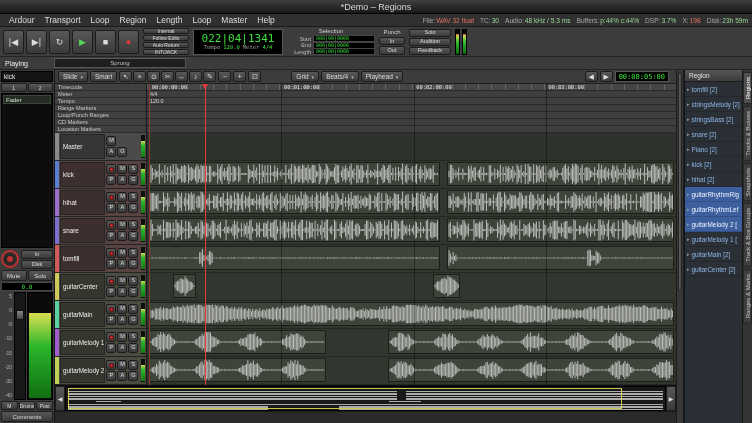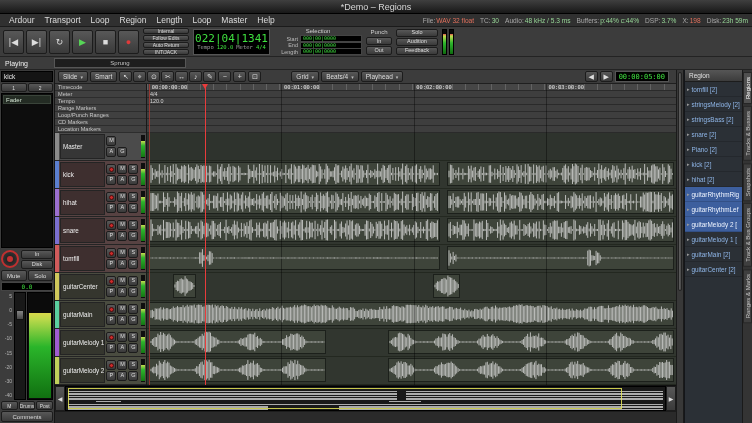--- a/index.html
+++ b/index.html
@@ -15,21 +15,21 @@
 .statusline .lbl{color:#a8a8a8;margin-right:1px;}
 
 .toolbar{height:30px;background:#3c3c3c;border-bottom:1px solid #232323;display:flex;align-items:center;padding:1px 3px;gap:4px;}
 .tbtn{background:linear-gradient(#585858,#3a3a3a);border:1px solid #1c1c1c;border-radius:2px;color:#ddd;display:flex;align-items:center;justify-content:center;overflow:hidden;}
 .transport-buttons{display:flex;gap:2px;}
 .transport-btn{width:21px;height:24px;font-size:9px;}
 .optcol{display:flex;flex-direction:column;gap:1px;width:46px;}
 .optbtn{height:6px;font-size:5px;line-height:1;}
 .clock{background:#000;border:1px solid #555;color:#3fe03f;font-family:"DejaVu Sans Mono",monospace;display:flex;flex-direction:column;align-items:center;justify-content:center;}
 .clock-primary{width:104px;height:26px;font-size:14.5px;}
-.clock-secondary{width:77px;height:26px;font-size:11px;}
+.clock-secondary{width:90px;height:26px;font-size:11px;}
 .clock-sub{font-size:5.5px;color:#9a9a9a;display:flex;gap:3px;line-height:1;}
 .clock-sub b{color:#3fe03f;font-weight:normal;}
 .selblock{display:flex;flex-direction:column;width:88px;}
 .seltitle{font-size:6px;color:#cfcfcf;text-align:center;height:7px;}
 .selrow{display:flex;align-items:center;height:6.5px;gap:2px;}
 .sellbl{width:24px;font-size:5.5px;color:#bbb;text-align:right;}
 .selval{flex:1;background:#000;border:1px solid #444;color:#3fe03f;font-family:"DejaVu Sans Mono",monospace;font-size:5px;line-height:1;padding-left:2px;}
 .punchblock{display:flex;flex-direction:column;width:26px;gap:1px;}
 .pbtn{height:8.5px;font-size:5.5px;}
 .monitor{width:42px;}

